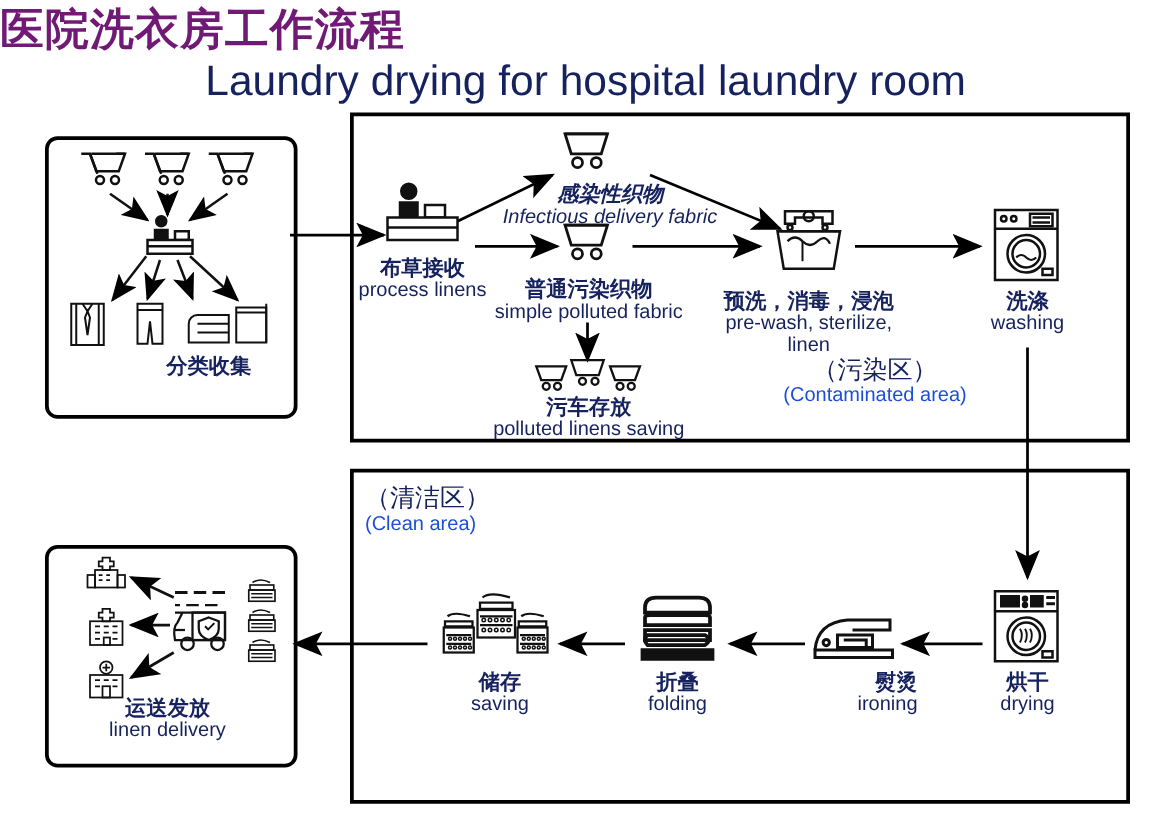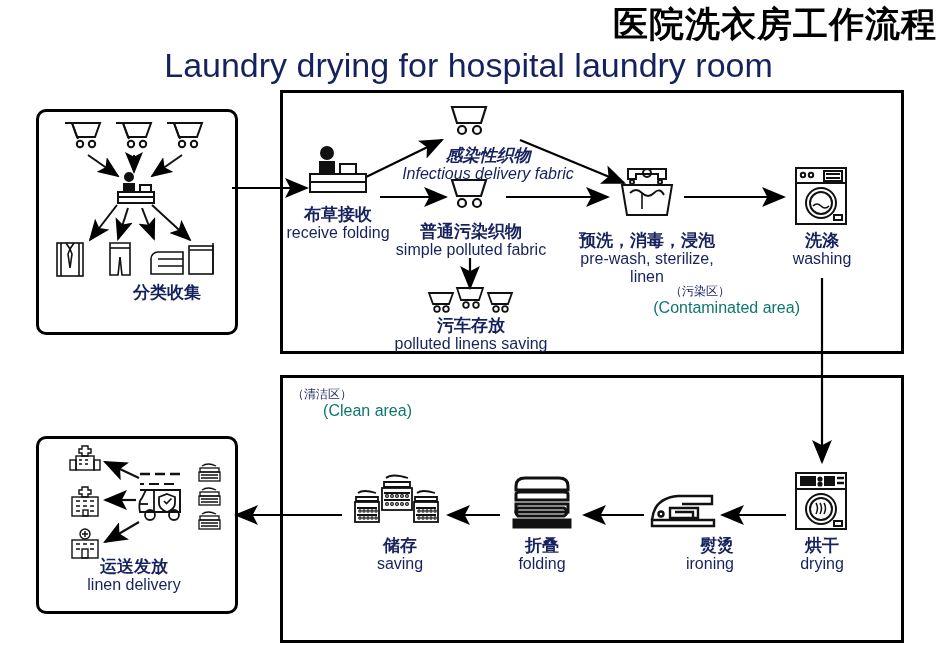--- a/index.html
+++ b/index.html
@@ -1,28 +1,28 @@
 <!DOCTYPE html>
 <html><head>
 <meta charset="utf-8">
 <style>
   html,body{margin:0;padding:0;background:#fff;}
   body{width:937px;height:662px;position:relative;overflow:hidden;
        font-family:"Liberation Sans","DejaVu Sans",sans-serif;color:#16225e;}
   .abs{position:absolute;}
-  #title-cn{left:0;top:4px;width:937px;text-align:right;font-size:35px;line-height:40px;font-weight:700;color:#000000;letter-spacing:1px;}
+  #title-cn{left:0;top:4px;width:937px;text-align:left;font-size:35px;line-height:40px;font-weight:700;color:#701a75;letter-spacing:1px;}
   #title-en{left:0;top:45px;width:937px;text-align:center;font-size:34px;line-height:40px;color:#16225e;}
   .panel{position:absolute;border:3px solid #000;background:transparent;}
   .rounded{border-radius:10px;}
   .cap{position:absolute;text-align:center;line-height:1.12;}
   .cap .cn{display:block;font-size:17px;font-weight:700;color:#16225e;}
   .cap .en{display:block;font-size:16px;color:#16225e;}
   .area-label{position:absolute;text-align:center;line-height:1.15;}
-  .area-label .cn{display:block;font-size:12px;color:#16225e;}
-  .area-label .en{display:block;font-size:16px;color:#0f766e;text-align:right;}
+  .area-label .cn{display:block;font-size:20px;color:#16225e;}
+  .area-label .en{display:block;font-size:16px;color:#1d4ed8;}
   svg{position:absolute;left:0;top:0;overflow:visible;}
   .ico{position:absolute;}
   .ico svg{position:static;display:block;}
 </style>
 </head>
 <body>
 
 <div class="abs" id="title-cn">医院洗衣房工作流程</div>
 <div class="abs" id="title-en">Laundry drying for hospital laundry room</div>
 
@@ -168,21 +168,21 @@
     <circle cx="20" cy="7" r="6" fill="#111"></circle>
         <path d="M13 16 h14 v12 h-14 z" fill="#111"></path>
     <rect x="33" y="18" width="16" height="10" fill="#fff"></rect>
     <rect x="3" y="28" width="56" height="18" fill="#fff"></rect>
         <path d="M3 36 h56"></path>
       </g>
     </svg>
 </div>
 <div class="cap" style="left:268px;top:205px;width:140px;">
   <span class="cn">布草接收</span>
-  <span class="en">receive folding</span>
+  <span class="en">process linens</span>
 </div>
 
 <div class="ico" style="left:448px;top:103px;">
   <svg width="44" height="36" viewBox="0 0 44 36">
       <g fill="none" stroke="#111" stroke-width="2.2">
     <path d="M4 4 h34 l-5 16 h-24 z"></path>
         <path d="M4 4 h34"></path>
     <circle cx="14" cy="27" r="4"></circle>
         <circle cx="29" cy="27" r="4"></circle>
       </g>

